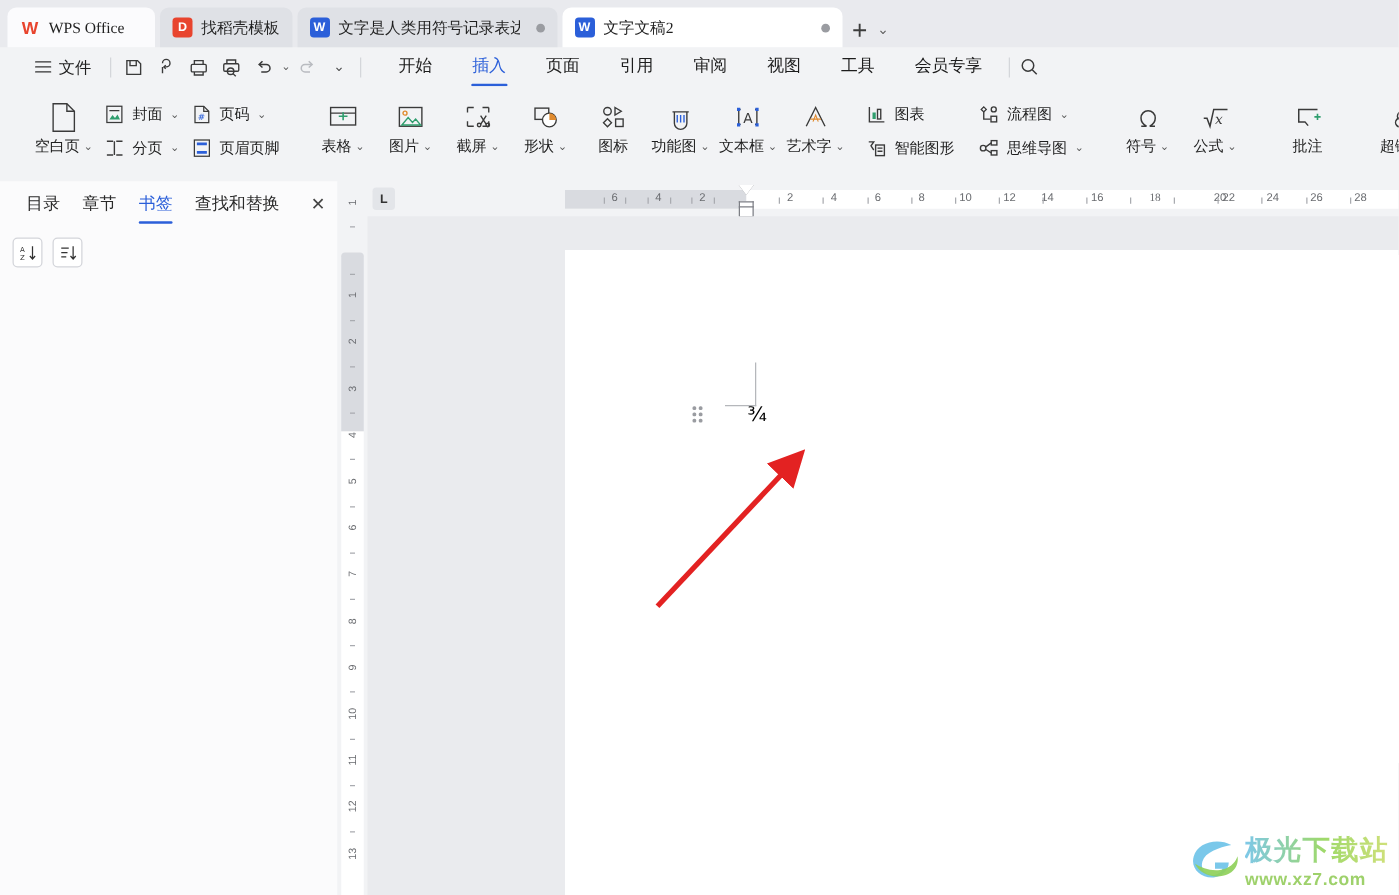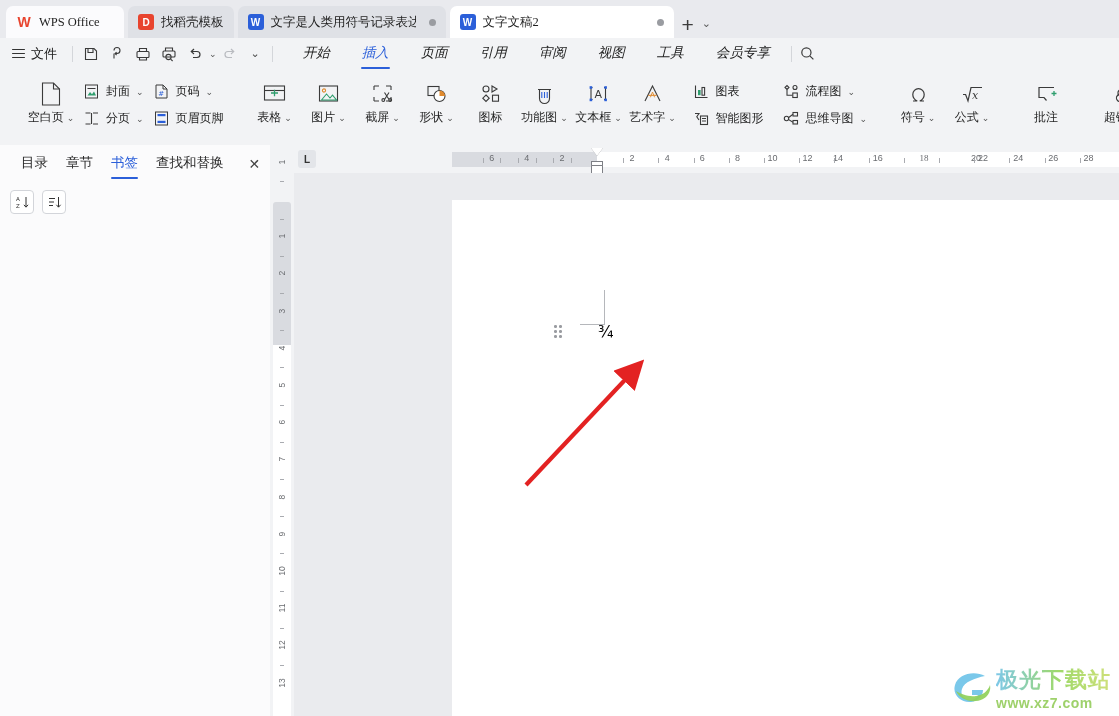--- a/index.html
+++ b/index.html
@@ -49,31 +49,31 @@
   }
   .newtab-caret { font-size: 11px; color: #5a5a5a; margin-bottom: 8px; }
 
   
   .menubar {
     position: absolute; left: 0; top: 38px; width: 1119px; height: 31px;
     background: #f2f3f5;
     display: flex; align-items: center;
     font-size: 13px; color: #202020;
   }
-  .mb-file { display: flex; align-items: center; gap: 6px; padding: 0 10px 0 12px; }
+  .mb-file { display: flex; align-items: center; gap: 6px; padding: 0 10px 0 28px; }
   .mb-hamburger { display: inline-block; width: 13px; }
   .mb-hamburger i { display: block; height: 1.5px; background: #333; margin: 2.5px 0; border-radius: 1px; }
   .vsep { width: 1px; height: 16px; background: #d4d6da; margin: 0 5px; }
   .qicon {
     width: 26px; height: 24px; display: flex; align-items: center; justify-content: center;
     color: #3a3a3a;
   }
   .qicon.dim { color: #b9bbc0; }
   .caret { font-size: 9px; color: #555; margin-left: 1px; }
-  .ribbon-tabs { display: flex; align-items: flex-start; margin-left: 10px; gap: 2px; font-style: italic; }
+  .ribbon-tabs { display: flex; align-items: flex-start; margin-left: 10px; gap: 2px; }
   .rtab {
     padding: 3px 15px 4px; font-size: 13.5px; color: #1d1d1d;
     position: relative; white-space: nowrap;
   }
   .rtab.sel { color: #2b5fd9; font-weight: normal; }
   .rtab.sel::after {
     content: ""; position: absolute; left: 14px; right: 14px; bottom: -3px;
     height: 2px; background: #2b5fd9; border-radius: 1px;
   }
   .search-wrap { display: flex; align-items: center; margin-left: 14px; }

